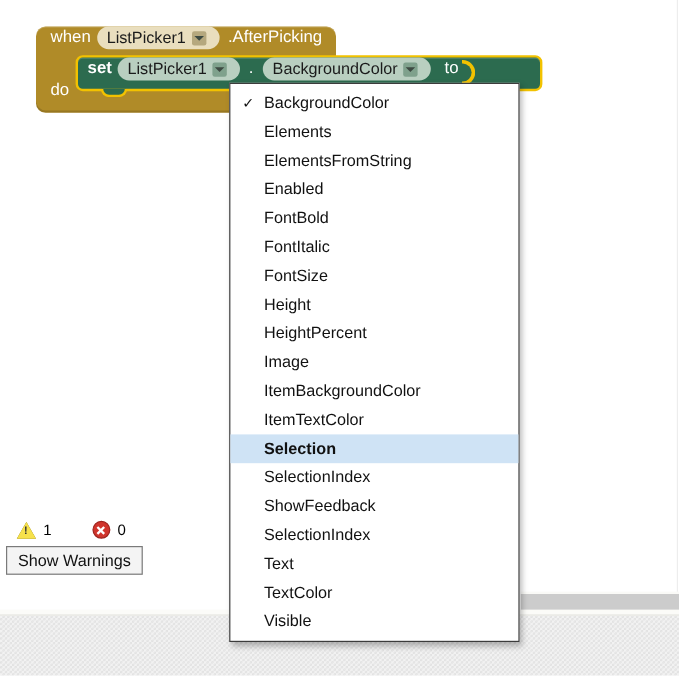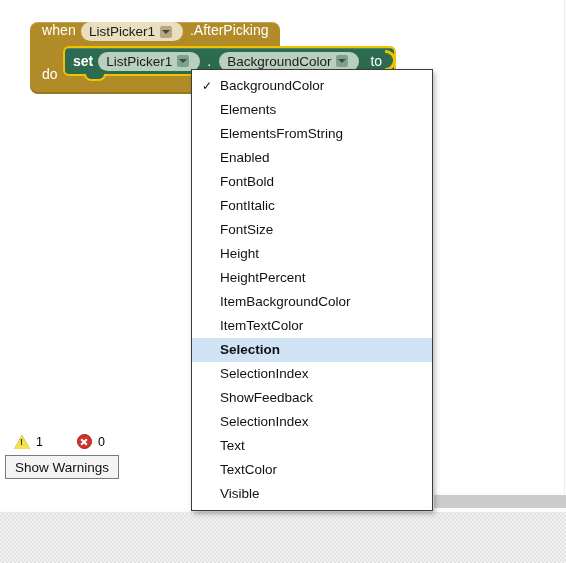--- a/index.html
+++ b/index.html
@@ -95,28 +95,27 @@
     color: #ffffff;
     font-size: 14px;
     margin-left: 2px;
   }
 
   
   .set-block {
     position: absolute;
     left: 63px;
     top: 46px;
-    width: 333px;
+    width: 389px;
     height: 30px;
     background: #2C6B4F;
     border: 2px solid #F2C200;
     border-radius: 6px;
     box-sizing: border-box;
     display: flex;
-    align-items: center;
     padding-left: 8px;
     white-space: nowrap;
     box-shadow: inset 0 1px 0 rgba(255,255,255,.18);
   }
   .set-kw, .dot-kw, .to-kw {
     color: #ffffff;
     font-size: 14px;
     font-weight: bold;
   }
   .dot-kw { margin: 0 3px 0 2px; font-weight: normal;}
@@ -356,20 +355,21 @@
 <div class="menu" id="property-menu">
     <div class="menu-item"><span class="check">✓</span><span>BackgroundColor</span></div>
     <div class="menu-item"><span>Elements</span></div>
     <div class="menu-item"><span>ElementsFromString</span></div>
     <div class="menu-item"><span>Enabled</span></div>
     <div class="menu-item"><span>FontBold</span></div>
     <div class="menu-item"><span>FontItalic</span></div>
     <div class="menu-item"><span>FontSize</span></div>
     <div class="menu-item"><span>Height</span></div>
     <div class="menu-item"><span>HeightPercent</span></div>
+    <div class="menu-item"><span>Image</span></div>
     <div class="menu-item"><span>ItemBackgroundColor</span></div>
     <div class="menu-item"><span>ItemTextColor</span></div>
     <div class="menu-item highlight"><span>Selection</span></div>
     <div class="menu-item"><span>SelectionIndex</span></div>
     <div class="menu-item"><span>ShowFeedback</span></div>
     <div class="menu-item"><span>SelectionIndex</span></div>
     <div class="menu-item"><span>Text</span></div>
     <div class="menu-item"><span>TextColor</span></div>
     <div class="menu-item"><span>Visible</span></div>
   </div>

